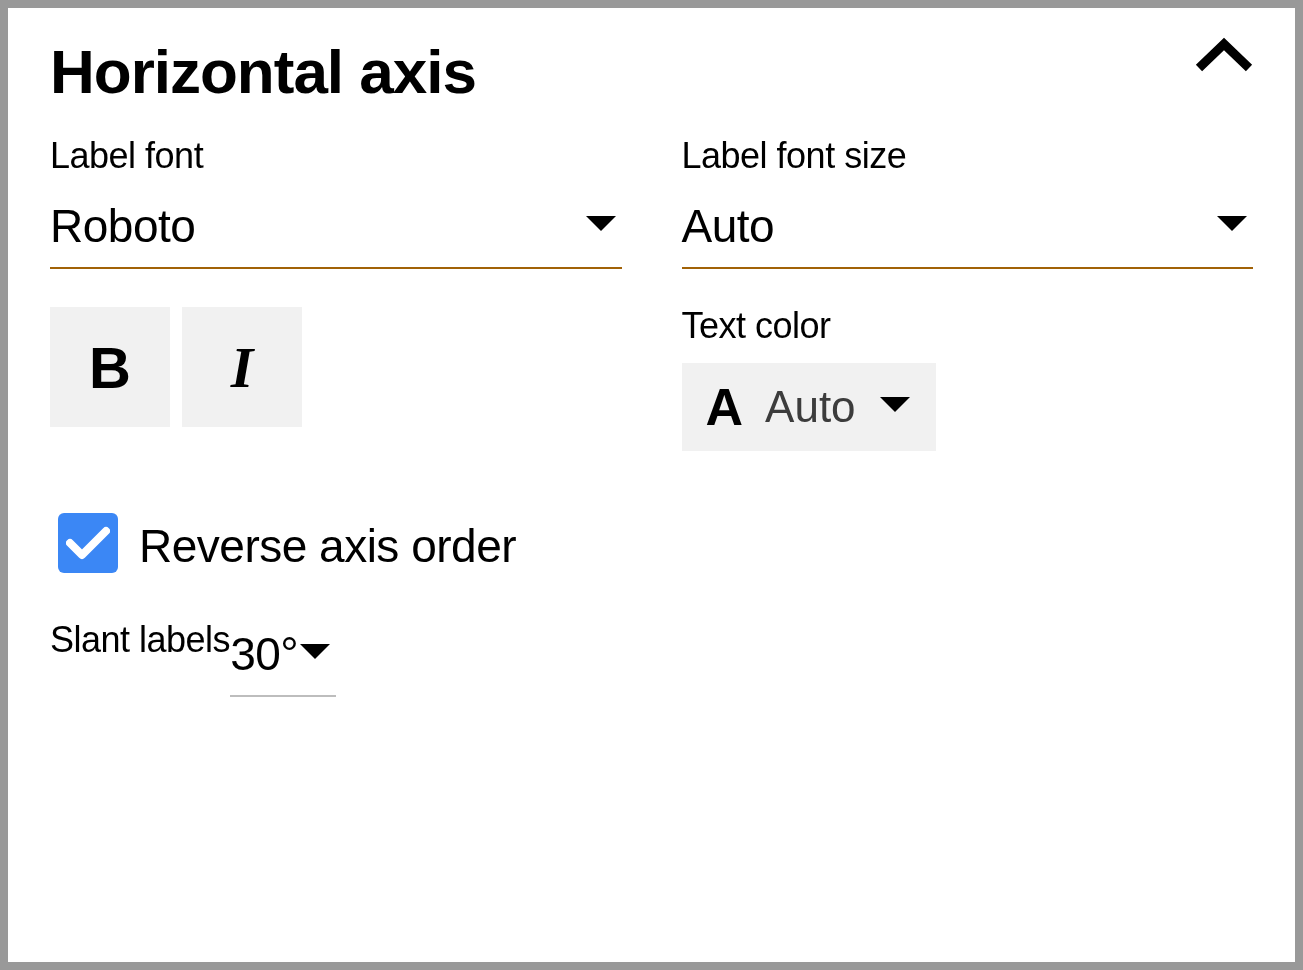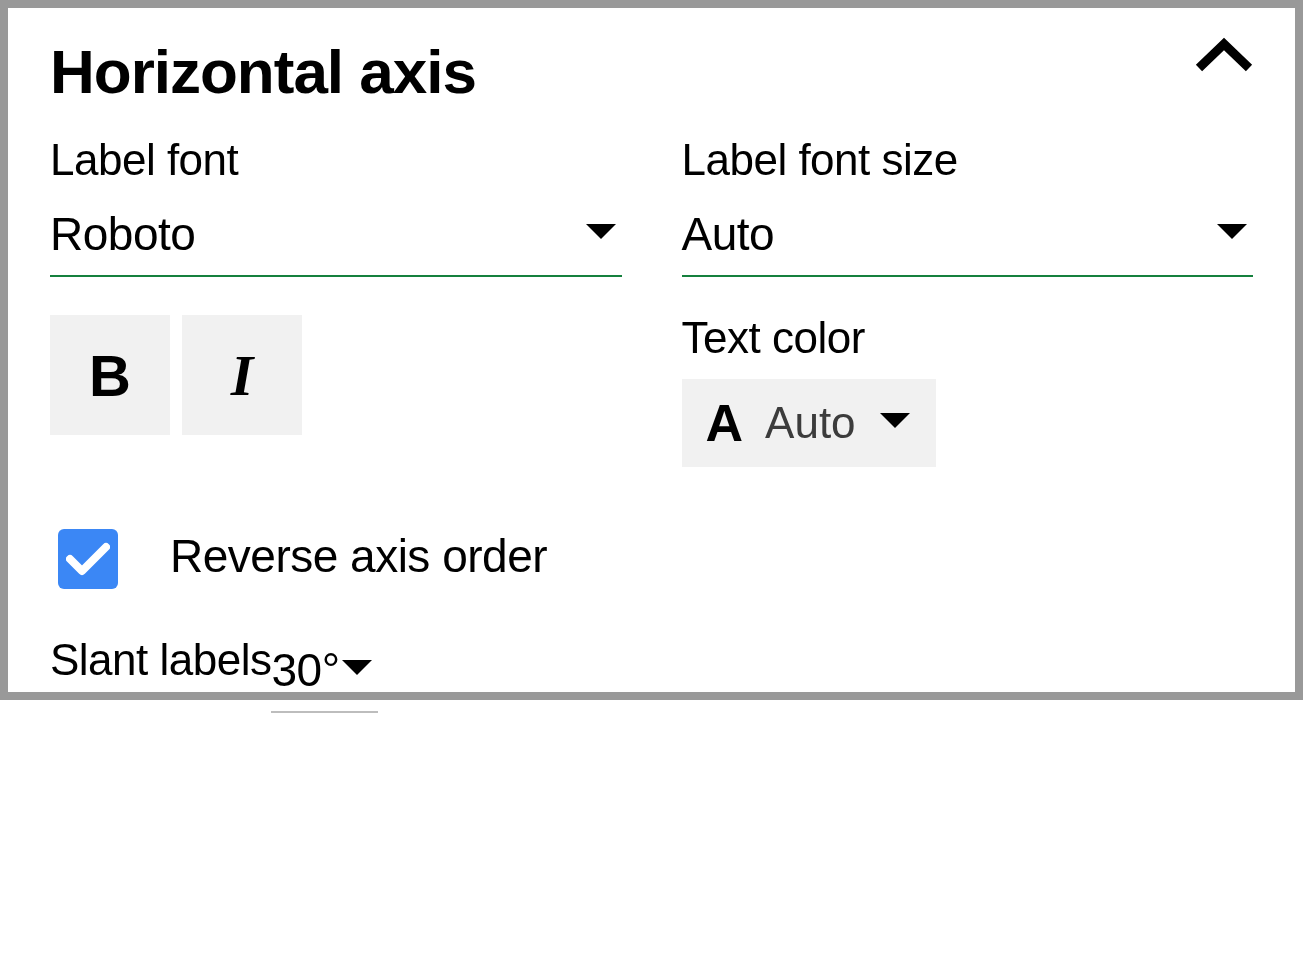--- a/index.html
+++ b/index.html
@@ -8,21 +8,21 @@
       padding: 0;
     }
     body {
       font-family: Arial, Helvetica, sans-serif;
       background: #fff;
       width: 1303px;
       height: 970px;
     }
     .panel {
       width: 1303px;
-      height: 700px;
+      height: 970px;
       border: 8px solid #999;
       background: #fff;
       padding: 28px 42px 36px 42px;
       display: flex;
       flex-direction: column;
     }
     .header-row {
       display: flex;
       justify-content: space-between;
       align-items: flex-start;
@@ -42,31 +42,31 @@
       display: flex;
       gap: 60px;
       margin-bottom: 36px;
     }
     .col {
       flex: 1;
       display: flex;
       flex-direction: column;
     }
     .field-label {
-      font-size: 44px;
+      font-size: 36px;
       font-weight: 400;
       color: #000;
       margin-bottom: 14px;
       letter-spacing: -0.5px;
     }
     .select-control {
       display: flex;
       justify-content: space-between;
       align-items: center;
-      border-bottom: 2px solid #15803d;
+      border-bottom: 2px solid #a16207;
       padding: 8px 4px 14px 0;
       cursor: pointer;
     }
     .select-value {
       font-size: 46px;
       font-weight: 400;
       color: #000;
       letter-spacing: -0.5px;
     }
     .dropdown-icon svg {
@@ -114,22 +114,22 @@
       font-family: Arial, sans-serif;
       line-height: 1;
     }
     .color-value {
       font-size: 44px;
       font-weight: 400;
       color: #3c3c3c;
     }
     .checkbox-row {
       display: flex;
-      align-items: flex-start;
-      gap: 52px;
+      align-items: flex-end;
+      gap: 21px;
       margin: 26px 0 46px 8px;
     }
     .checkbox {
       width: 60px;
       height: 60px;
       background: #3b87f5;
       border-radius: 6px;
       display: flex;
       align-items: center;
       justify-content: center;

